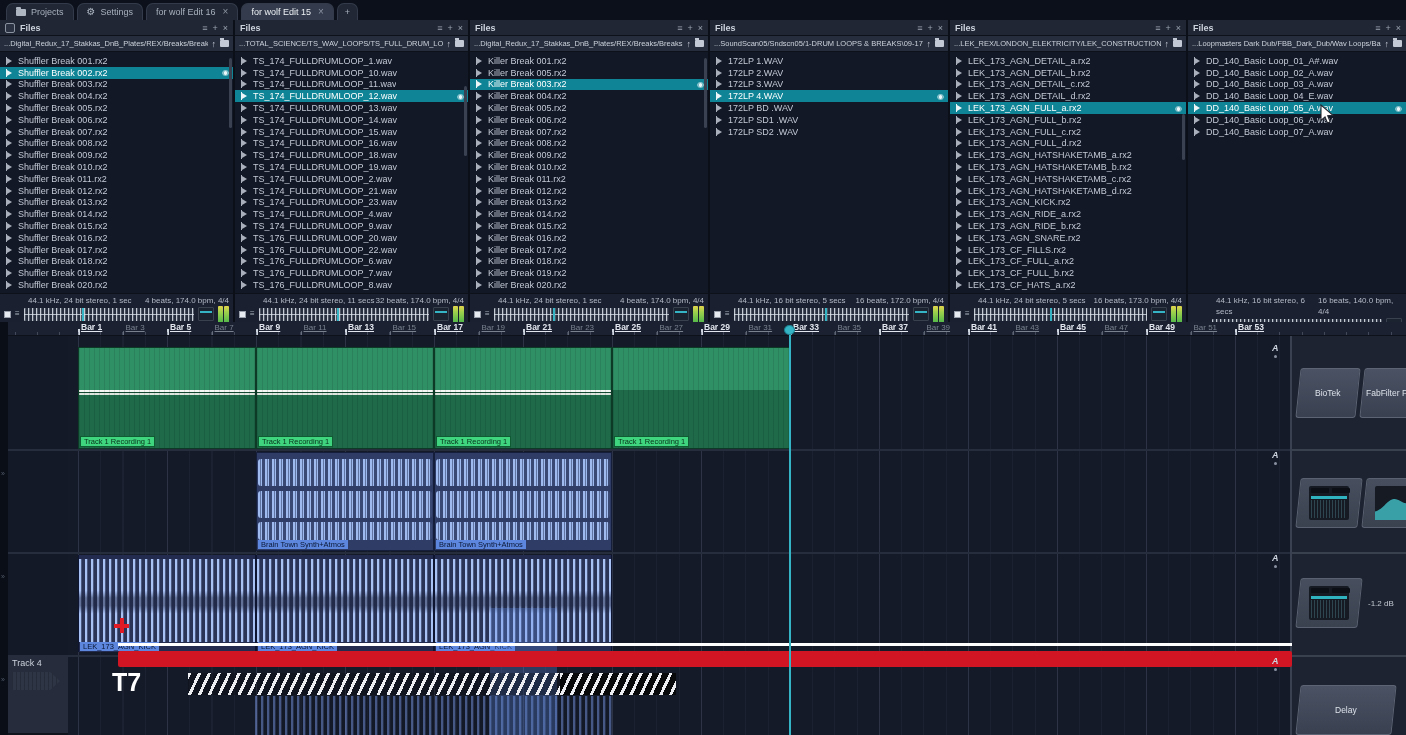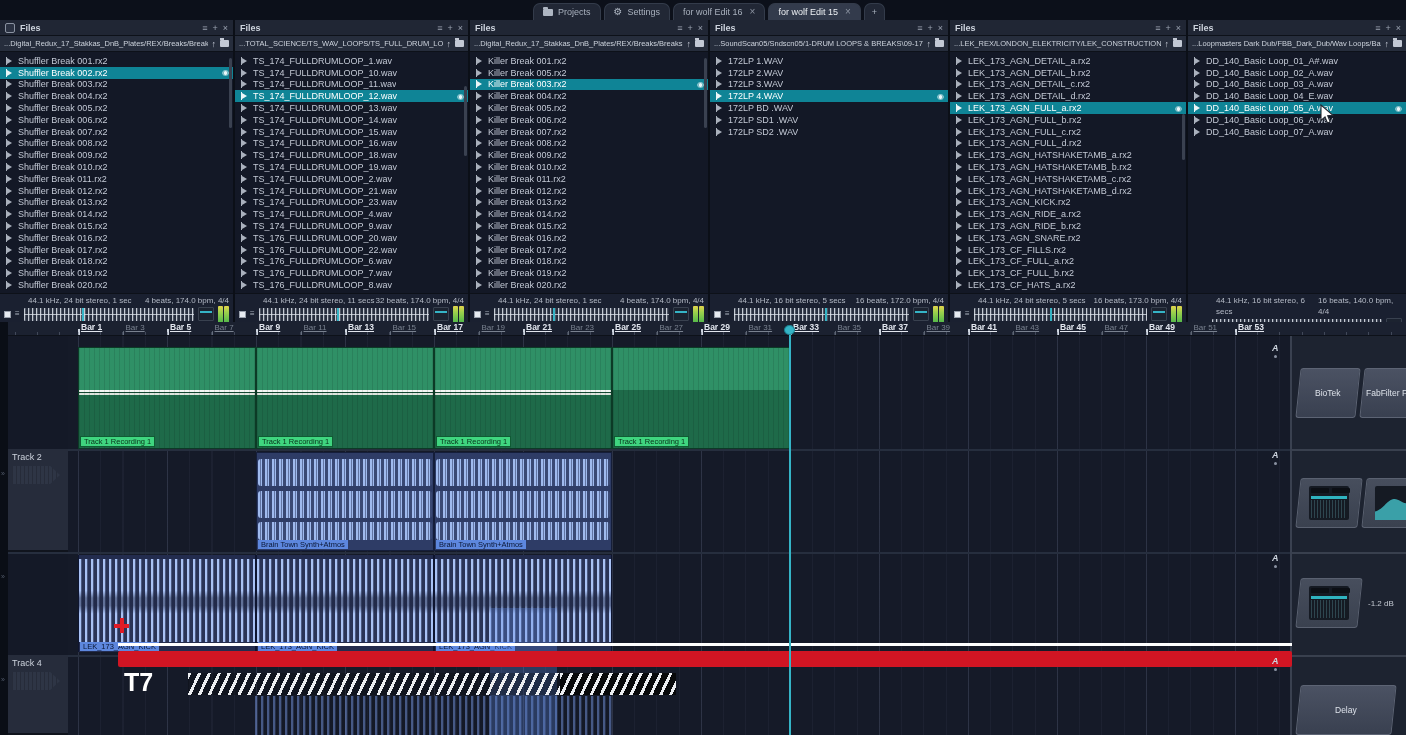--- a/index.html
+++ b/index.html
@@ -2,21 +2,21 @@
 <html><head>
 <meta charset="utf-8">
 <style>
   html,body{margin:0;padding:0;background:#0a0d14;}
   *{box-sizing:border-box;}
   #app{position:relative;width:1406px;height:735px;overflow:hidden;background:#10141d;
        font-family:"Liberation Sans","DejaVu Sans",sans-serif;color:#c3c9d5;}
 
   
   #tab-bar{position:absolute;left:0;top:0;width:100%;height:20px;background:#0c101a;
-           display:flex;align-items:flex-end;padding-left:12px;gap:3px;justify-content:center;}
+           display:flex;align-items:flex-end;padding-left:6px;gap:3px;}
   .tab{height:17px;display:flex;align-items:center;gap:5px;padding:0 9px;
        background:#212735;color:#a8b0bd;font-size:9px;border-radius:7px 7px 0 0;
        border:1px solid #333b4a;border-bottom:none;white-space:nowrap;cursor:default;}
   .tab.active{background:#333b4c;color:#eef1f5;}
   .tab-close{color:#8b93a1;font-size:10px;margin-left:2px;line-height:8px;}
   .tab.newtab{padding:0 7px;border-radius:7px 7px 0 0;}
   .icon-folder{position:relative;width:10px;height:7px;background:#aeb6c2;border-radius:1px;display:inline-block;}
   .icon-folder::before{content:"";position:absolute;top:-2px;left:0;width:5px;height:2px;background:#aeb6c2;border-radius:1px 1px 0 0;}
   .icon-gear{font-size:10px;color:#aeb6c2;line-height:10px;}
 
@@ -105,21 +105,21 @@
      background:repeating-linear-gradient(90deg,#a9c2f5 0 2px,rgba(169,194,245,0.30) 2px 3px,rgba(169,194,245,0.05) 3px 6px);}
   .wk::after{content:"";position:absolute;inset:0;
      background:linear-gradient(180deg,rgba(26,33,60,0) 38%,rgba(26,33,60,0.5) 47% 56%,rgba(26,33,60,0) 66%);}
 
   
   .t4wave{position:absolute;left:255px;top:374px;width:357px;height:39px;
      background:repeating-linear-gradient(90deg,rgba(110,140,210,0.55) 0 2px,rgba(110,140,210,0.18) 2px 3px,rgba(15,20,35,0.2) 3px 6px);}
   .blueband{position:absolute;left:490px;top:286px;width:67px;height:127px;background:rgba(96,140,230,0.30);}
   .whiteline{position:absolute;left:118px;top:321px;width:1174px;height:3px;background:#ffffff;}
   .redbar{position:absolute;left:118px;top:329px;width:1174px;height:16px;background:#d11523;border-radius:2px;}
-  .t7{position:absolute;left:112px;top:347px;font-size:25px;font-weight:800;color:#ffffff;letter-spacing:0px;line-height:26px;margin-left:12px;}
+  .t7{position:absolute;left:112px;top:347px;font-size:25px;font-weight:800;color:#ffffff;letter-spacing:0px;line-height:26px;}
   .hatch1{position:absolute;left:188px;top:351px;width:372px;height:22px;
      background:repeating-linear-gradient(115deg,#eceef1 0 3px,rgba(5,6,8,0.30) 3px 9px);}
   .hatch2{position:absolute;left:560px;top:351px;width:116px;height:22px;
      background:repeating-linear-gradient(115deg,#eceef1 0 3px,#08090b 3px 9px);}
   .redplus{position:absolute;left:114px;top:296px;width:15px;height:15px;}
   .redplus::before{content:"";position:absolute;left:0;top:6px;width:15px;height:3.5px;background:#e01b26;}
   .redplus::after{content:"";position:absolute;left:6px;top:0;width:3.5px;height:15px;background:#e01b26;}
   .playhead{position:absolute;left:789px;top:3px;width:2px;height:410px;background:#35b4c6;}
   .ph-circle{position:absolute;left:784px;top:3px;width:11px;height:10px;border-radius:50%;background:#35b4c6;border:1px solid #1d7f8e;}
 
@@ -805,24 +805,20 @@
         <div class="clip-k" style="left: 256px; width: 178px;">
           <div class="wk"></div>
           <div class="c-label blue">LEK_173_AGN_KICK</div>
         </div>
         <div class="clip-k" style="left: 434px; width: 178px;">
           <div class="wk"></div>
           <div class="c-label blue">LEK_173_AGN_KICK</div>
         </div>
       </div>
     <div id="headers">
-        <div class="thead" style="top: 127px; height: 103px;">
-          <div class="tname">Track 2</div>
-          <div class="ttag"></div>
-        </div>
         <div class="thead" style="top: 333px; height: 80px;">
           <div class="tname">Track 4</div>
           <div class="ttag"></div>
         </div>
       </div>
     <div id="ruler">
         <span class="r-label major" style="left: 73px;">Bar 1</span>
         <span class="r-tick major" style="left: 70px;"></span>
         <span class="r-label" style="left: 117.5px;">Bar 3</span>
         <span class="r-tick" style="left: 114.5px;"></span>

